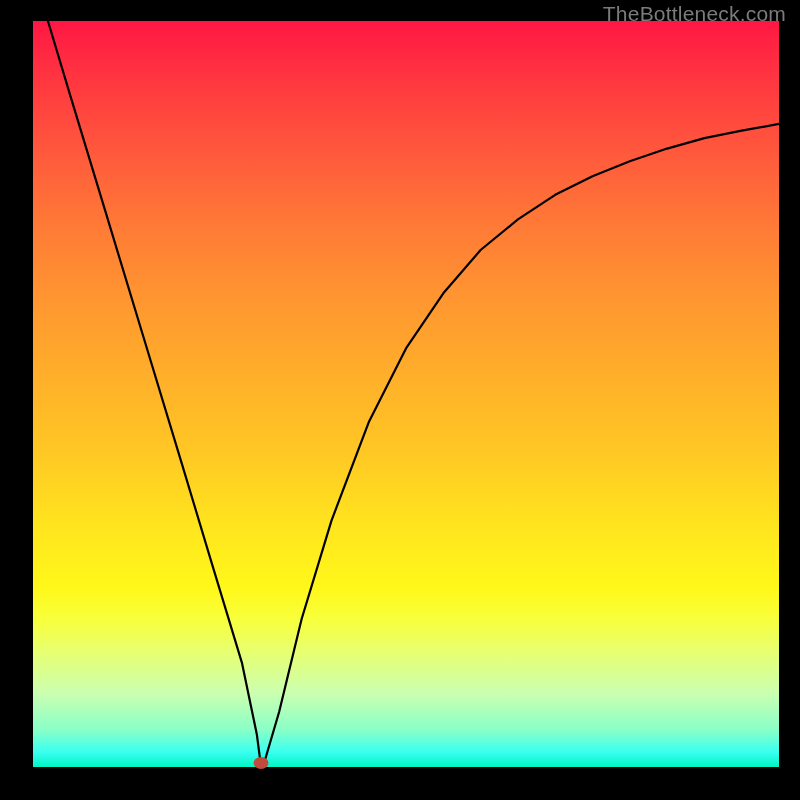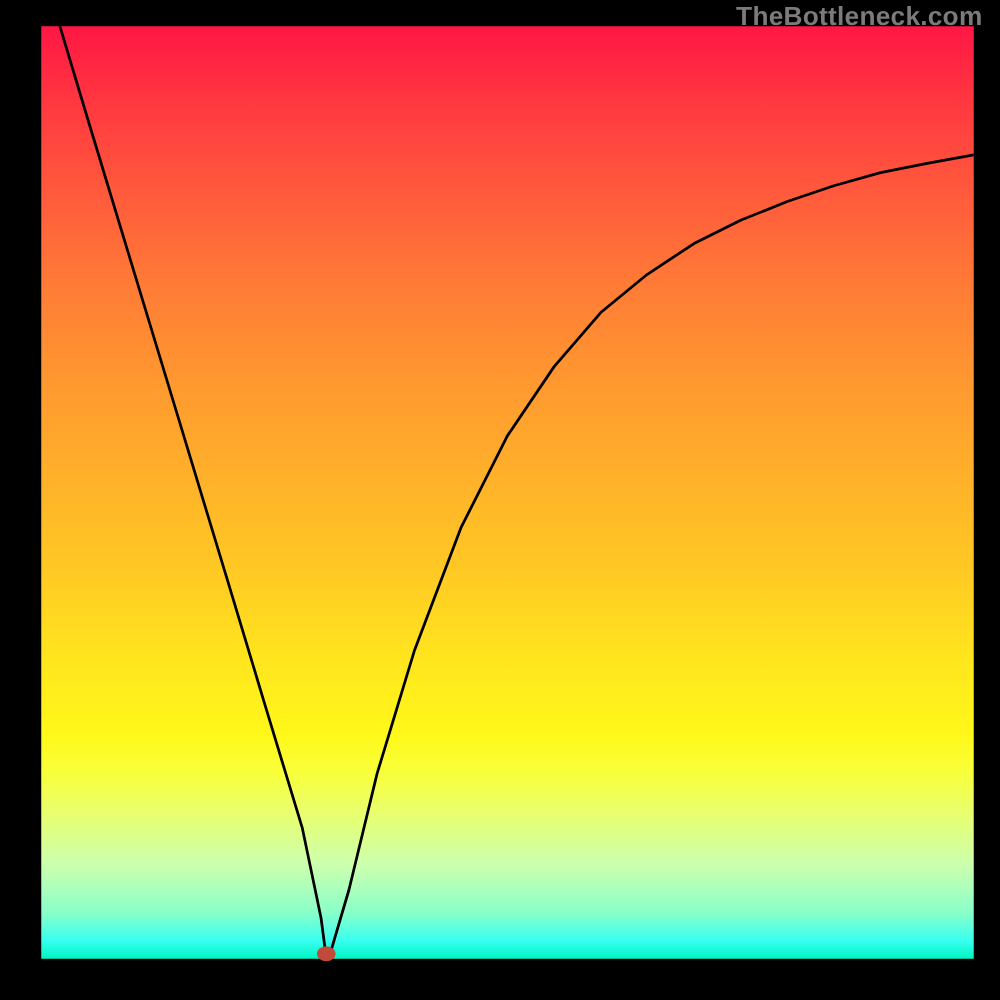--- a/index.html
+++ b/index.html
@@ -57,21 +57,21 @@
     height: 12px;
     background: #c24a3a;
     border-radius: 50%;
     transform: translate(-50%, -50%);
   }
   .watermark {
     position: absolute;
     top: 2px;
     right: 14px;
     font-size: 21px;
-    font-weight: 700;
+    font-weight: 400;
     color: #7b7b7b;
     letter-spacing: 0.2px;
     user-select: none;
   }
 </style>
 </head>
 <body>
 
 <div class="frame">
   <div class="plot-area">

